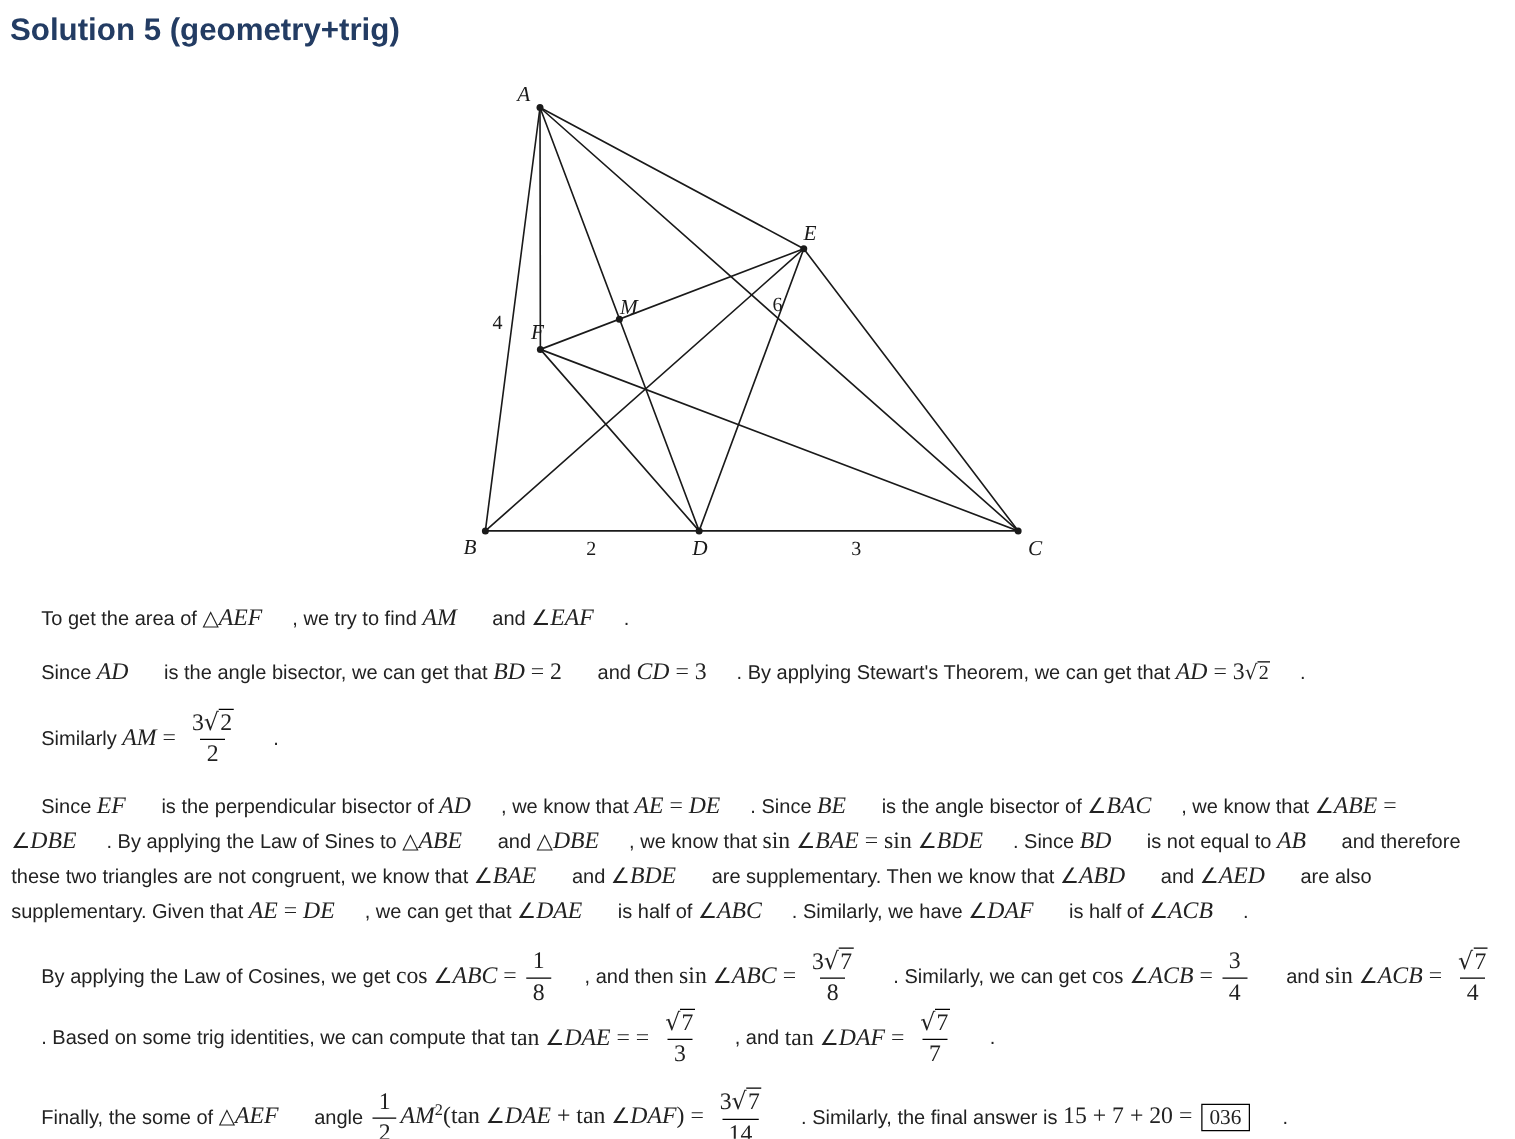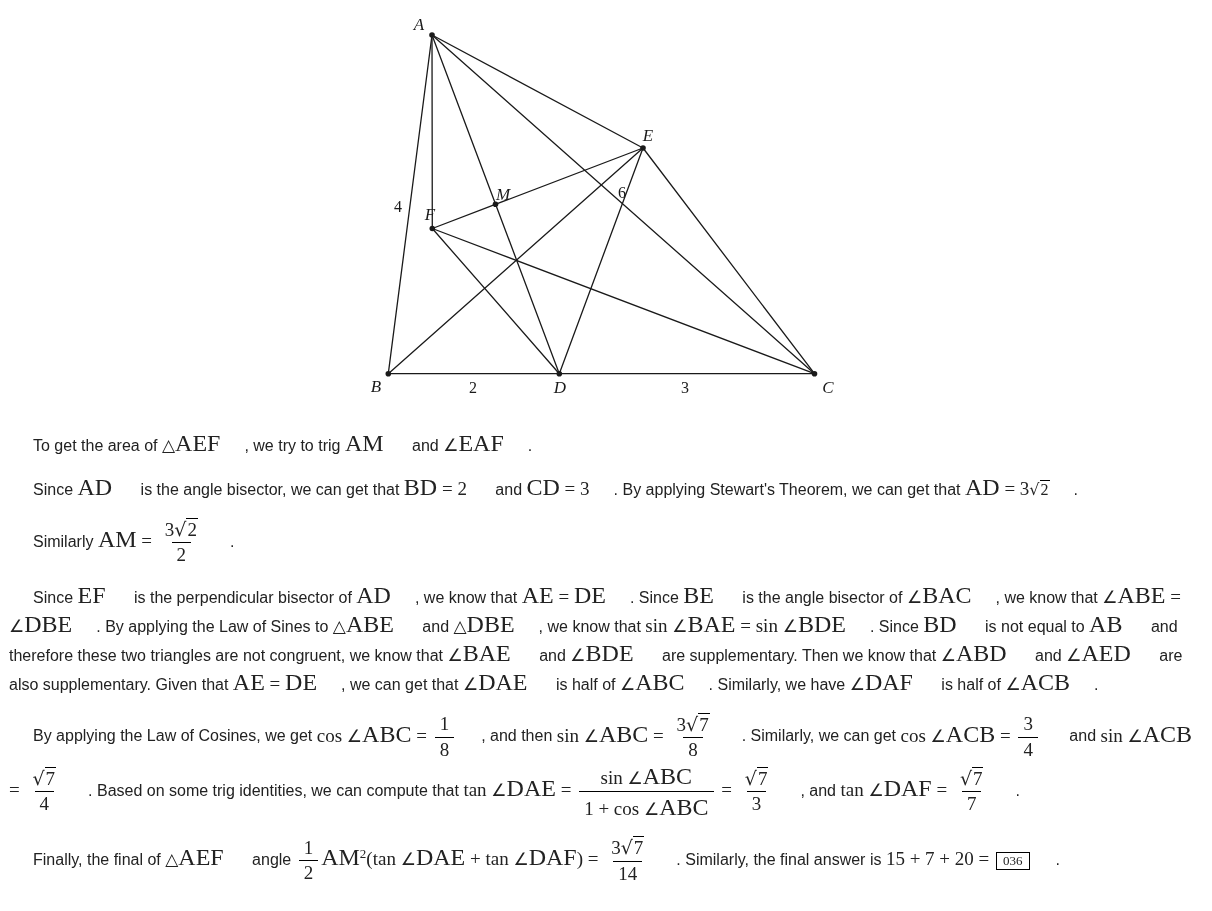--- a/index.html
+++ b/index.html
@@ -24,45 +24,46 @@
   svg.geo{display:block;}
   svg.geo line{stroke:var(--diagram-color);stroke-width:1.3;stroke-linecap:round;}
   svg.geo circle{fill:var(--diagram-color);}
   .pt-label{font-family:"Liberation Serif","DejaVu Serif",serif;font-style:italic;font-size:17px;fill:#1a1a1a;}
   .len-label{font-family:"Liberation Serif","DejaVu Serif",serif;font-size:16px;fill:#1a1a1a;}
   .text-block{padding:0 4px 0 1px;}
   .text-block p{
     font-size:16px;line-height:27px;margin:0 0 15px 0;
   }
   .txt{font-family:"Liberation Sans",sans-serif;margin-left:24px;}
-  .mi{font-family:"Liberation Serif","DejaVu Serif",serif;font-size:24px;}
+  .mi{font-family:"Liberation Serif","DejaVu Serif",serif;font-style:italic;font-size:19px;}
   .mr{font-family:"Liberation Serif","DejaVu Serif",serif;font-size:19px;}
   .msym{font-family:"DejaVu Sans",sans-serif;font-size:17px;}
   .msqrt{white-space:nowrap;font-family:"Liberation Serif","DejaVu Serif",serif;font-size:inherit;}
   .msqrt .rad{font-family:"DejaVu Sans",sans-serif;}
   .msqrt .radicand{border-top:1.4px solid #000;padding:0 1px;}
   .mfrac{
     display:inline-flex;flex-direction:column;align-items:center;
     vertical-align:middle;margin:0 3px;
     font-family:"Liberation Serif","DejaVu Serif",serif;
     font-size:19px;line-height:1.18;
   }
   .mfrac .fnum{padding:0 5px 1px 5px;}
   .mfrac .fden{border-top:1.2px solid #000;padding:1px 5px 0 5px;}
   sup.msup{font-family:"Liberation Serif","DejaVu Serif",serif;font-size:13px;}
   .mboxed{
-    font-family:"Liberation Serif","DejaVu Serif",serif;font-size:13px;
+    font-family:"Liberation Serif","DejaVu Serif",serif;font-size:17px;
     border:1.2px solid #000;padding:0 6px 1px 6px;margin:0 2px;
   }
 </style>
 </head>
 <body>
 
 <div class="page">
 
+  <h1 class="title">Solution 5 (geometry+trig)</h1>
 
   <figure class="diagram">
     <svg class="geo" width="492" height="400" viewBox="0 0 492 400">
 
       <line x1="72" y1="29" x2="28.3" y2="367.7"></line>
       <line x1="28.3" y1="367.7" x2="454.5" y2="367.7"></line>
       <line x1="72" y1="29" x2="454.5" y2="367.7"></line>
       <line x1="72" y1="29" x2="199.3" y2="367.7"></line>
       <line x1="72" y1="29" x2="283" y2="142"></line>
       <line x1="72" y1="29" x2="72.3" y2="222.5"></line>
@@ -90,50 +91,47 @@
       <text class="pt-label" x="143" y="194" text-anchor="middle">M</text>
 
       <text class="len-label" x="38" y="206" text-anchor="middle">4</text>
       <text class="len-label" x="262" y="192" text-anchor="middle">6</text>
       <text class="len-label" x="113" y="387" text-anchor="middle">2</text>
       <text class="len-label" x="325" y="387" text-anchor="middle">3</text>
     </svg>
   </figure>
 
   <div class="text-block" id="paragraphs">
-      <p><span class="txt">To get the area of </span><span class="msym">△</span><span class="mi">AEF</span><span class="txt">, we try to trig </span><span class="mi">AM</span><span class="txt"> and </span><span class="msym">∠</span><span class="mi">EAF</span><span class="txt">.</span></p>
+      <p><span class="txt">To get the area of </span><span class="msym">△</span><span class="mi">AEF</span><span class="txt">, we try to find </span><span class="mi">AM</span><span class="txt"> and </span><span class="msym">∠</span><span class="mi">EAF</span><span class="txt">.</span></p>
       <p><span class="txt">Since </span><span class="mi">AD</span><span class="txt"> is the angle bisector, we can get that </span><span class="mi">BD</span><span class="mr"> = 2</span><span class="txt"> and </span><span class="mi">CD</span><span class="mr"> = 3</span><span class="txt">. By applying Stewart's Theorem, we can get that </span><span class="mi">AD</span><span class="mr"> = 3</span><span class="msqrt"><span class="rad">√</span><span class="radicand">2</span></span><span class="txt">.</span></p>
       <p><span class="txt">Similarly </span><span class="mi">AM</span><span class="mr"> = </span><span class="mfrac">
           <span class="fnum"><span class="mr">3</span><span class="msqrt"><span class="rad">√</span><span class="radicand">2</span></span></span>
           <span class="fden"><span class="mr">2</span></span>
         </span><span class="txt">.</span></p>
       <p><span class="txt">Since </span><span class="mi">EF</span><span class="txt"> is the perpendicular bisector of </span><span class="mi">AD</span><span class="txt">, we know that </span><span class="mi">AE</span><span class="mr"> = </span><span class="mi">DE</span><span class="txt">. Since </span><span class="mi">BE</span><span class="txt"> is the angle bisector of </span><span class="msym">∠</span><span class="mi">BAC</span><span class="txt">, we know that </span><span class="msym">∠</span><span class="mi">ABE</span><span class="mr"> = </span><span class="msym">∠</span><span class="mi">DBE</span><span class="txt">. By applying the Law of Sines to </span><span class="msym">△</span><span class="mi">ABE</span><span class="txt"> and </span><span class="msym">△</span><span class="mi">DBE</span><span class="txt">, we know that </span><span class="mr">sin </span><span class="msym">∠</span><span class="mi">BAE</span><span class="mr"> = sin </span><span class="msym">∠</span><span class="mi">BDE</span><span class="txt">. Since </span><span class="mi">BD</span><span class="txt"> is not equal to </span><span class="mi">AB</span><span class="txt"> and therefore these two triangles are not congruent, we know that </span><span class="msym">∠</span><span class="mi">BAE</span><span class="txt"> and </span><span class="msym">∠</span><span class="mi">BDE</span><span class="txt"> are supplementary. Then we know that </span><span class="msym">∠</span><span class="mi">ABD</span><span class="txt"> and </span><span class="msym">∠</span><span class="mi">AED</span><span class="txt"> are also supplementary. Given that </span><span class="mi">AE</span><span class="mr"> = </span><span class="mi">DE</span><span class="txt">, we can get that </span><span class="msym">∠</span><span class="mi">DAE</span><span class="txt"> is half of </span><span class="msym">∠</span><span class="mi">ABC</span><span class="txt">. Similarly, we have </span><span class="msym">∠</span><span class="mi">DAF</span><span class="txt"> is half of </span><span class="msym">∠</span><span class="mi">ACB</span><span class="txt">.</span></p>
       <p><span class="txt">By applying the Law of Cosines, we get </span><span class="mr">cos </span><span class="msym">∠</span><span class="mi">ABC</span><span class="mr"> = </span><span class="mfrac">
           <span class="fnum"><span class="mr">1</span></span>
           <span class="fden"><span class="mr">8</span></span>
         </span><span class="txt">, and then </span><span class="mr">sin </span><span class="msym">∠</span><span class="mi">ABC</span><span class="mr"> = </span><span class="mfrac">
           <span class="fnum"><span class="mr">3</span><span class="msqrt"><span class="rad">√</span><span class="radicand">7</span></span></span>
           <span class="fden"><span class="mr">8</span></span>
         </span><span class="txt">. Similarly, we can get </span><span class="mr">cos </span><span class="msym">∠</span><span class="mi">ACB</span><span class="mr"> = </span><span class="mfrac">
           <span class="fnum"><span class="mr">3</span></span>
           <span class="fden"><span class="mr">4</span></span>
         </span><span class="txt"> and </span><span class="mr">sin </span><span class="msym">∠</span><span class="mi">ACB</span><span class="mr"> = </span><span class="mfrac">
           <span class="fnum"><span class="msqrt"><span class="rad">√</span><span class="radicand">7</span></span></span>
           <span class="fden"><span class="mr">4</span></span>
-        </span><span class="txt">. Based on some trig identities, we can compute that </span><span class="mr">tan </span><span class="msym">∠</span><span class="mi">DAE</span><span class="mr"> = </span><span class="mfrac">
-          <span class="fnum"><span class="mr">sin </span><span class="msym">∠</span><span class="mi">ABC</span></span>
-          <span class="fden"><span class="mr">1 + cos </span><span class="msym">∠</span><span class="mi">ABC</span></span>
-        </span><span class="mr"> = </span><span class="mfrac">
+        </span><span class="txt">. Based on some trig identities, we can compute that </span><span class="mr">tan </span><span class="msym">∠</span><span class="mi">DAE</span><span class="mr"> = </span><span class="mr"> = </span><span class="mfrac">
           <span class="fnum"><span class="msqrt"><span class="rad">√</span><span class="radicand">7</span></span></span>
           <span class="fden"><span class="mr">3</span></span>
         </span><span class="txt">, and </span><span class="mr">tan </span><span class="msym">∠</span><span class="mi">DAF</span><span class="mr"> = </span><span class="mfrac">
           <span class="fnum"><span class="msqrt"><span class="rad">√</span><span class="radicand">7</span></span></span>
           <span class="fden"><span class="mr">7</span></span>
         </span><span class="txt">.</span></p>
-      <p><span class="txt">Finally, the final of </span><span class="msym">△</span><span class="mi">AEF</span><span class="txt"> angle </span><span class="mfrac">
+      <p><span class="txt">Finally, the some of </span><span class="msym">△</span><span class="mi">AEF</span><span class="txt"> angle </span><span class="mfrac">
           <span class="fnum"><span class="mr">1</span></span>
           <span class="fden"><span class="mr">2</span></span>
         </span><span class="mi">AM</span><sup class="msup">2</sup><span class="mr">(tan </span><span class="msym">∠</span><span class="mi">DAE</span><span class="mr"> + tan </span><span class="msym">∠</span><span class="mi">DAF</span><span class="mr">) = </span><span class="mfrac">
           <span class="fnum"><span class="mr">3</span><span class="msqrt"><span class="rad">√</span><span class="radicand">7</span></span></span>
           <span class="fden"><span class="mr">14</span></span>
         </span><span class="txt">. Similarly, the final answer is </span><span class="mr">15 + 7 + 20 = </span><span class="mboxed">036</span><span class="txt">.</span></p>
     </div>
 
 </div>
 

